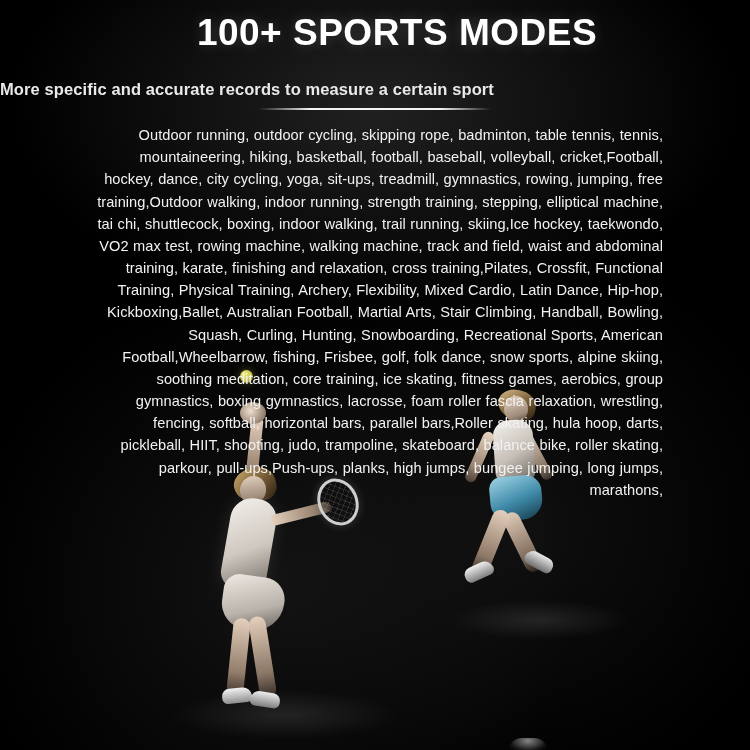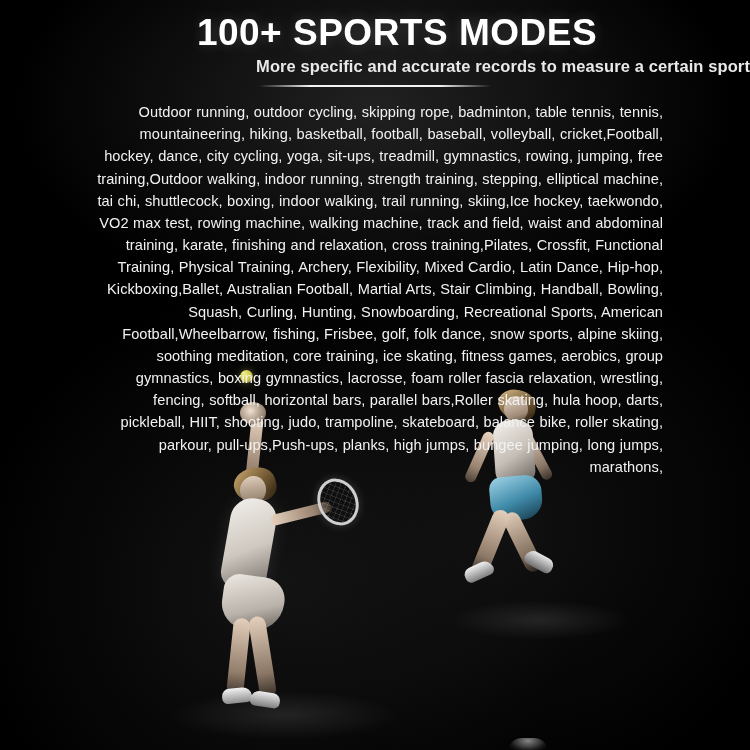--- a/index.html
+++ b/index.html
@@ -47,25 +47,25 @@
     font-weight: bold;
     letter-spacing: 0.5px;
     margin: 8px 0 0 0;
     padding-top: 4px;
     color: #ffffff;
     text-shadow: 0 0 14px rgba(255,255,255,0.18);
     padding-left: 44px;
   }
 
   .subtitle {
-    text-align: right;
+    text-align: left;
     font-size: 16.5px;
     font-weight: bold;
     color: #e9e9e9;
-    margin-top: 3px;
+    margin-top: 26px;
     letter-spacing: 0.1px;
   }
 
   .divider {
     width: 232px;
     height: 2px;
     margin: 9px auto 0 auto;
     background: linear-gradient(to right, rgba(255,255,255,0) 0%, rgba(255,255,255,0.95) 22%, rgba(255,255,255,0.95) 78%, rgba(255,255,255,0) 100%);
   }
 

